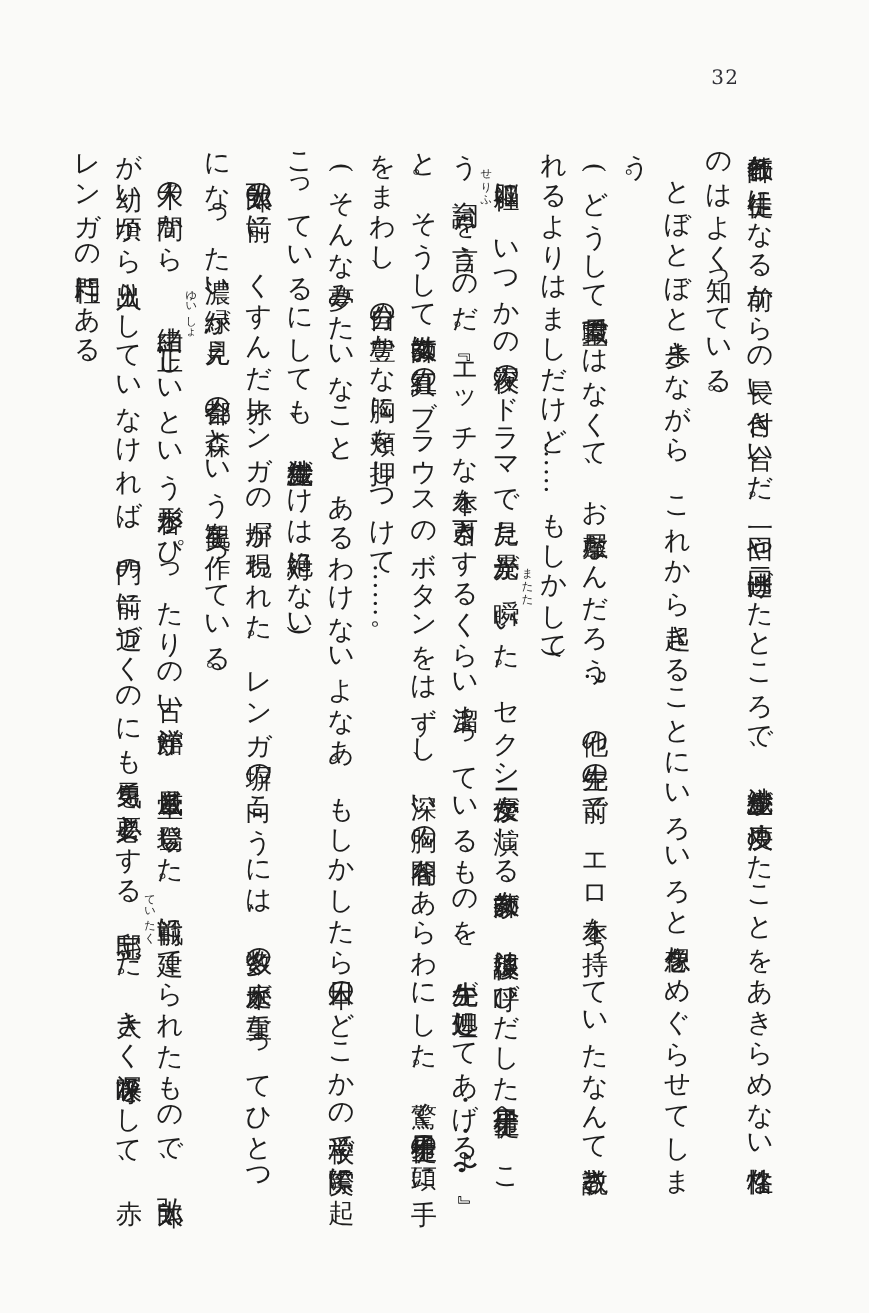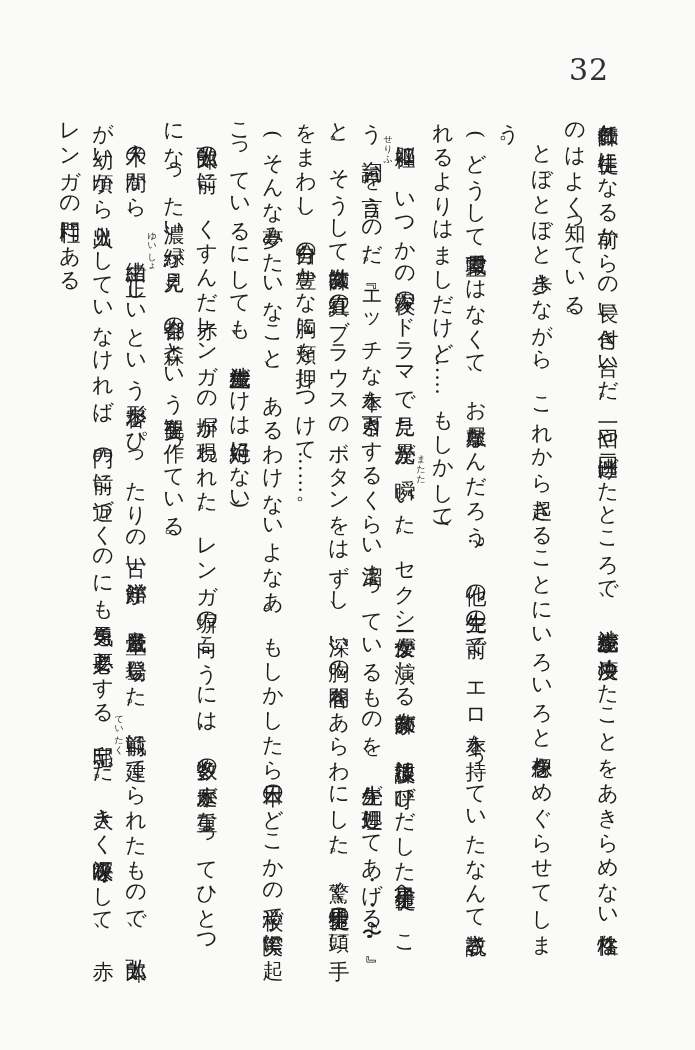--- a/index.html
+++ b/index.html
@@ -12,21 +12,21 @@
     width: 695px;
     height: 1050px;
     background: #fafaf8;
     font-family: "DejaVu Serif", "Liberation Serif", serif;
     overflow: hidden;
   }
   .page-number {
     position: absolute;
     top: 52px;
     left: 569px;
-    font-size: 30px;
+    font-size: 16px;
     color: #2e2e35;
     letter-spacing: 1px;
   }
   .text-block {
     position: absolute;
     top: 108px;
     right: 71px;
     height: 836px;
     writing-mode: vertical-rl;
     -webkit-writing-mode: vertical-rl;

